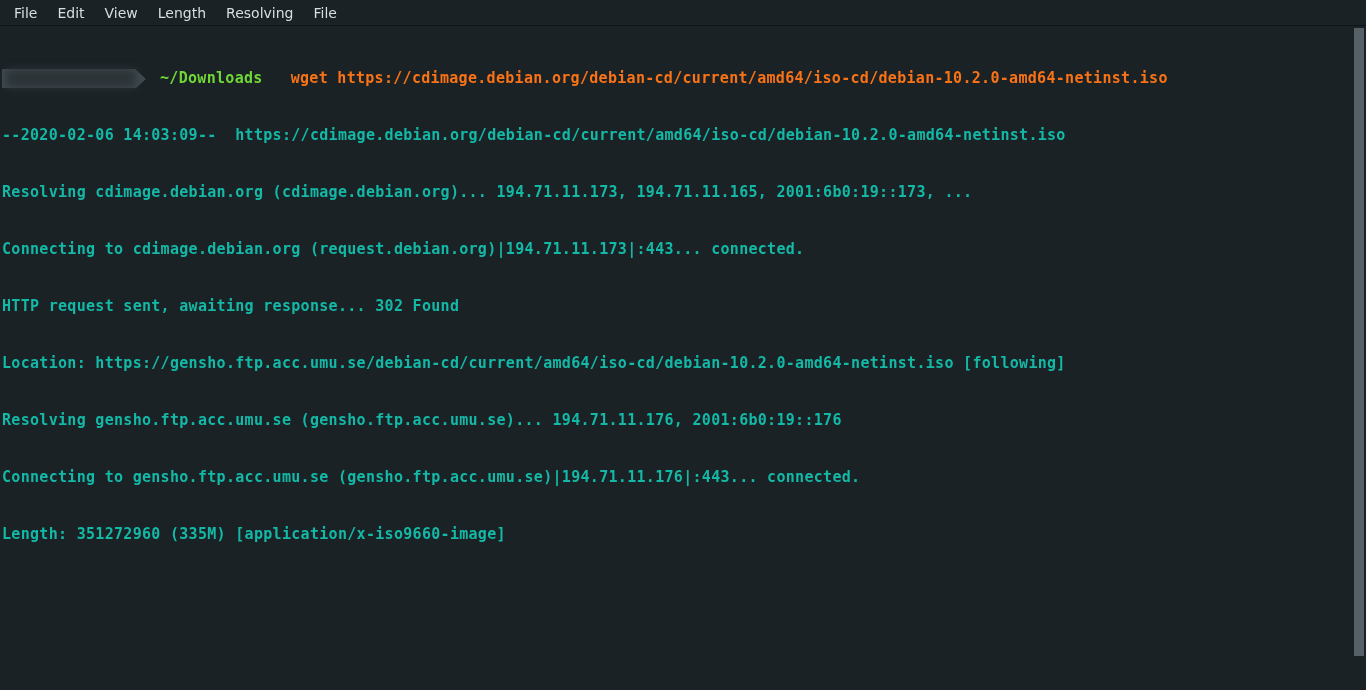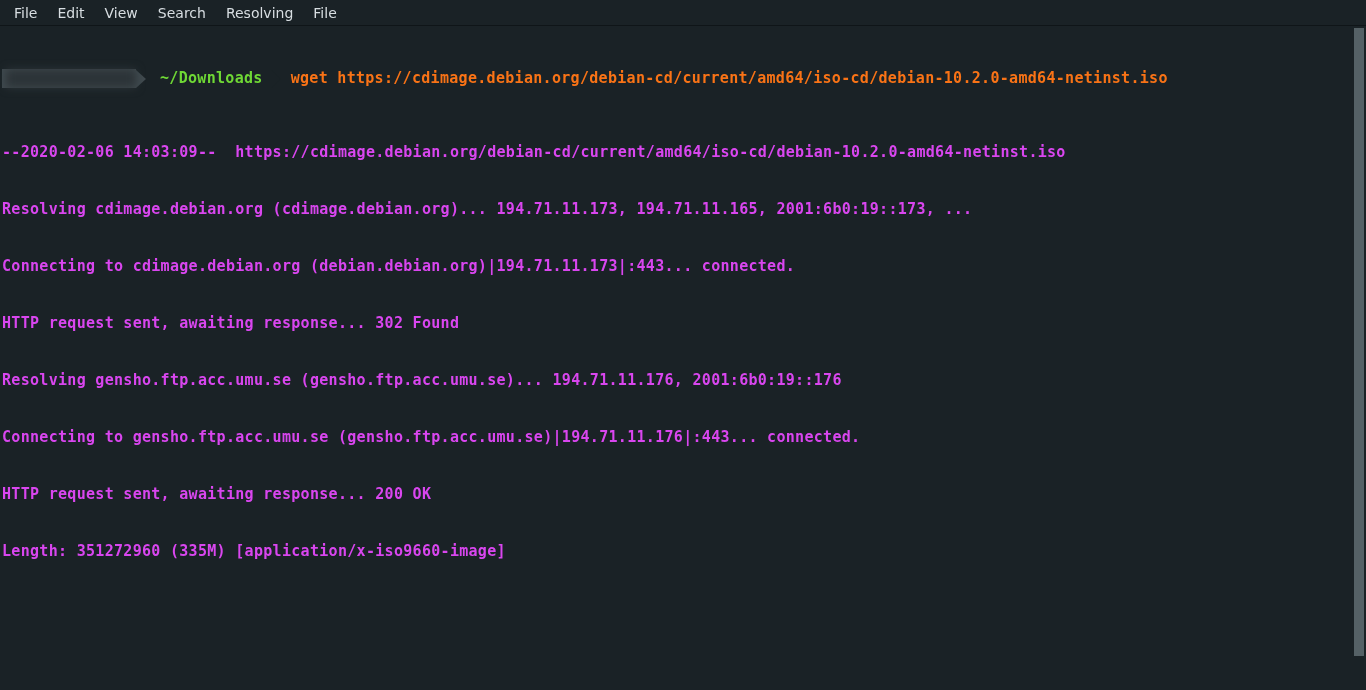--- a/index.html
+++ b/index.html
@@ -41,21 +41,21 @@
       padding: 5px 2px;
       color: #e8e8e8;
       font-weight: bold;
       line-height: 19px;
       white-space: pre;
       letter-spacing: 0.3px;
     }
     .prompt-line {
       display: flex;
       align-items: flex-end;
-      margin-bottom: 17px;
+      margin-bottom: 0;
     }
     .prompt-user {
       background: #2c3438;
       color: #2c3438;
       padding: 0 4px;
       filter: blur(4px);
       width: 130px;
       height: 19px;
       display: inline-block;
     }
@@ -92,21 +92,21 @@
        height: 19px;
        display: inline-flex;
        align-items: center;
        padding-left: 4px;
     }
     .command-text {
       color: #f97316;
       padding-left: 10px;
     }
     .output-line {
-      color: #d946ef;
+      color: #14b8a6;
       font-weight: bold;
     }
     .scrollbar {
       position: absolute;
       right: 2px;
       top: 28px;
       width: 10px;
       height: 628px;
       background: #2a3438;
       border-radius: 0;
@@ -118,35 +118,35 @@
       border-radius: 0;
     }
   </style>
 </head>
 <body>
 
 <div class="menubar">
   <div class="menubar-item">File</div>
   <div class="menubar-item">Edit</div>
   <div class="menubar-item">View</div>
-  <div class="menubar-item">Search</div>
+  <div class="menubar-item">Length</div>
   <div class="menubar-item">Resolving</div>
   <div class="menubar-item">File</div>
 </div>
 
 <div class="terminal-area">
   <div class="terminal-content">
     <div class="prompt-line"><span class="prompt-user-bg"><span class="prompt-user"></span></span><span class="arrow-right"></span><span class="prompt-path">~/Downloads</span><span class="arrow-right-dark" style="position:static;border-left-color:#1a2226;"></span><span class="command-text">wget https://cdimage.debian.org/debian-cd/current/amd64/iso-cd/debian-10.2.0-amd64-netinst.iso</span></div>
     <div class="output-line">--2020-02-06 14:03:09--  https://cdimage.debian.org/debian-cd/current/amd64/iso-cd/debian-10.2.0-amd64-netinst.iso</div>
     <div class="output-line">Resolving cdimage.debian.org (cdimage.debian.org)... 194.71.11.173, 194.71.11.165, 2001:6b0:19::173, ...</div>
-    <div class="output-line">Connecting to cdimage.debian.org (debian.debian.org)|194.71.11.173|:443... connected.</div>
+    <div class="output-line">Connecting to cdimage.debian.org (request.debian.org)|194.71.11.173|:443... connected.</div>
     <div class="output-line">HTTP request sent, awaiting response... 302 Found</div>
+    <div class="output-line">Location: https://gensho.ftp.acc.umu.se/debian-cd/current/amd64/iso-cd/debian-10.2.0-amd64-netinst.iso [following]</div>
     <div class="output-line">Resolving gensho.ftp.acc.umu.se (gensho.ftp.acc.umu.se)... 194.71.11.176, 2001:6b0:19::176</div>
     <div class="output-line">Connecting to gensho.ftp.acc.umu.se (gensho.ftp.acc.umu.se)|194.71.11.176|:443... connected.</div>
-    <div class="output-line">HTTP request sent, awaiting response... 200 OK</div>
     <div class="output-line">Length: 351272960 (335M) [application/x-iso9660-image]</div>
     
     <div class="output-line"></div>
     
   </div>
 </div>
 
 <div class="scrollbar">
   <div class="scrollbar-thumb"></div>
 </div>

